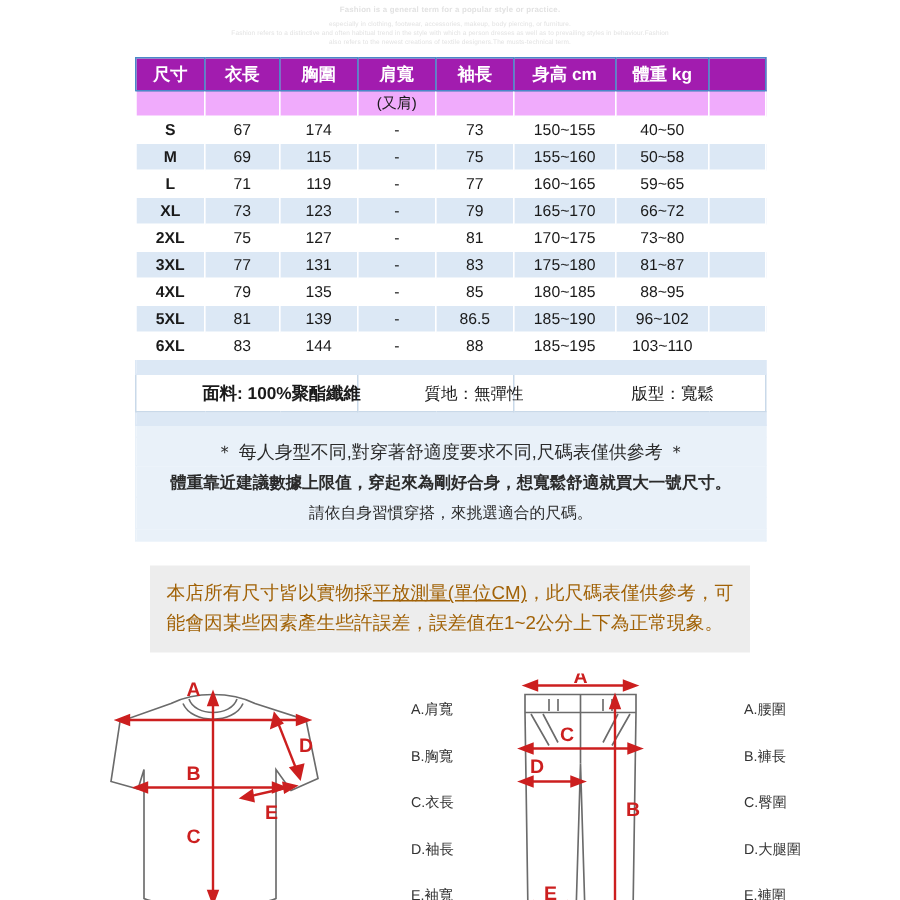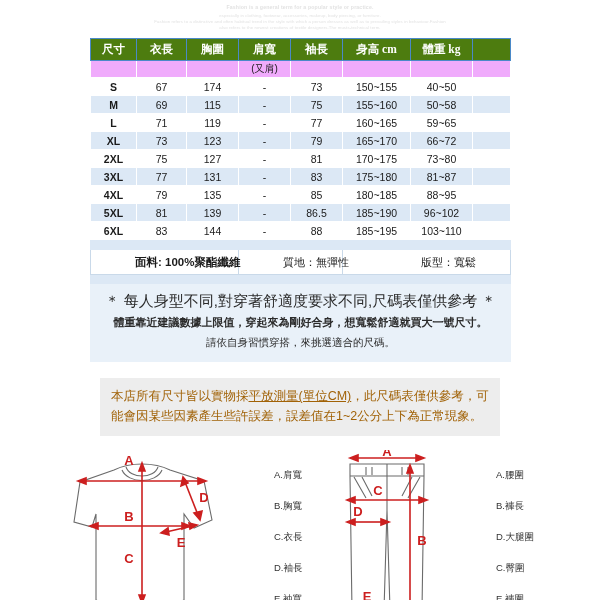--- a/index.html
+++ b/index.html
@@ -57,27 +57,26 @@
   table.size-table td {
     border: 1px solid #ffffff;
     text-align: center;
     font-size: 10.5px;
     color: #1a1a1a;
     height: 17px;
     padding: 0;
     white-space: nowrap;
   }
   table.size-table thead th {
-    background: #4d7c0f;
+    background: #a21caf;
     color: #ffffff;
     font-size: 11.5px;
     font-weight: bold;
     height: 21px;
     border-color: #4a89c8;
-    font-family: Liberation Serif, serif;
   }
   tr.subhead td {
     background: #f0abfc;
     font-size: 10px;
     height: 16px;
   }
   tr.row-odd td  { background: #ffffff; }
   tr.row-even td { background: #dce8f5; }
   td.sz { font-weight: bold; }
   tr.spacer td { background: #dce8f5; height: 9px; border-color: #dce8f5; }
@@ -91,21 +90,21 @@
     padding-left: 44px;
   }
   tr.fabric td.f-main { font-weight: bold; font-size: 11.5px; }
 
   tr.spacer2 td { background: #dce8f5; height: 8px; border-color: #dce8f5; }
 
   
   tr.note td {
     background: #e9f1f9;
     border-color: #e9f1f9;
-    font-size: 15px;
+    font-size: 12px;
     color: #2b2b2b;
     height: 18px;
   }
   tr.note td.note-big { font-size: 11px; font-weight: bold; height: 20px; }
   tr.note td.note-mid { font-size: 10.5px; height: 20px; }
   tr.note-pad td { background: #e9f1f9; border-color: #e9f1f9; height: 7px; }
 
   
   .info-box {
     width: 400px;
@@ -407,19 +406,19 @@
         <text x="55" y="6">A</text>
         <text x="46" y="45">C</text>
         <text x="26" y="66">D</text>
         <text x="90" y="95">B</text>
         <text x="35" y="151">E</text>
       </g>
     </svg>
     <div class="legend legend-right">
       <div class="lg-item">A.腰圍</div>
       <div class="lg-item">B.褲長</div>
+      <div class="lg-item">C.臀圍</div>
       <div class="lg-item">D.大腿圍</div>
-      <div class="lg-item">C.臀圍</div>
       <div class="lg-item">E.褲圍</div>
     </div>
   </div>
 
 </div>
 
 </body></html>

